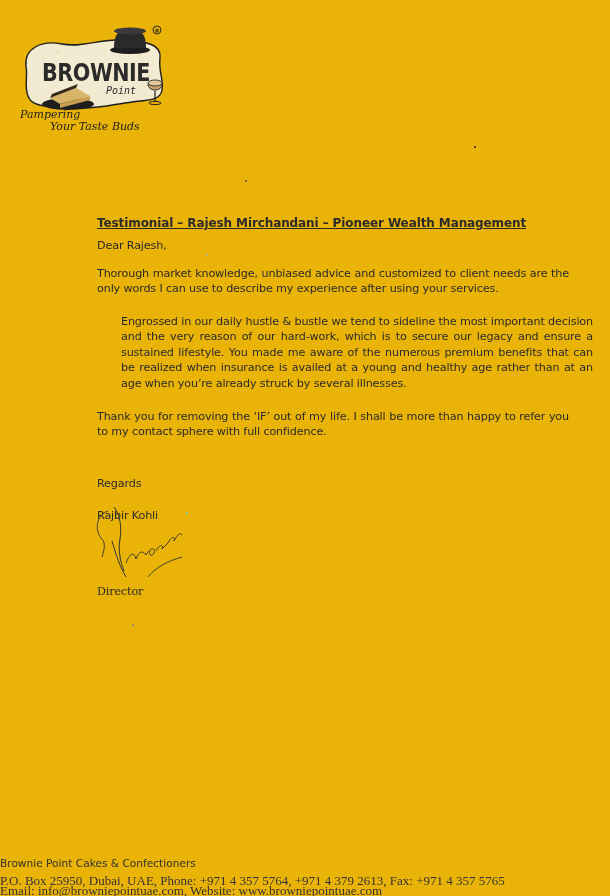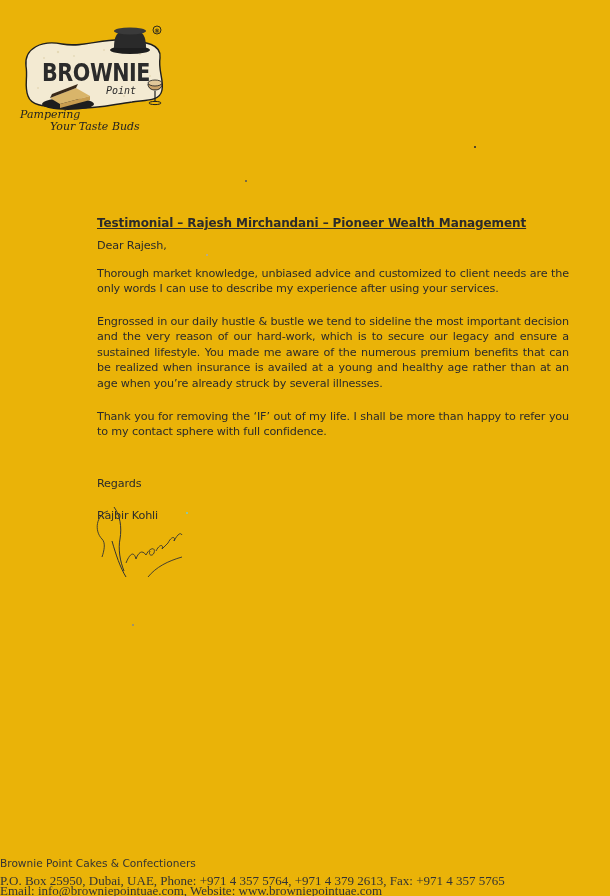--- a/index.html
+++ b/index.html
@@ -7,21 +7,21 @@
   .page { position: absolute; left: 0; top: 0; width: 610px; height: 896px; background: #eab308; }
 
   .logo { position: absolute; left: 14px; top: 18px; width: 160px; height: 115px; }
   .logo svg { display: block; }
 
   .body-text { position: absolute; left: 97px; width: 472px; font-family: "DejaVu Sans", sans-serif; font-size: 11.2px; line-height: 15.4px; color: #2b2b2b; letter-spacing: -0.15px; }
   .date { top: 158px; }
   .subject { top: 204px; font-weight: bold; text-decoration: underline; letter-spacing: -0.1px; font-size: 12px; margin-top: 12px; }
   .salutation { top: 238px; }
   .p1 { top: 266px; text-align: justify; }
-  .p2 { top: 314px; text-align: justify; }
+  .p2 { top: 314px; text-align: justify; margin-left: 24px; }
   .p3 { top: 409px; text-align: justify; }
   .regards { top: 476px; }
   .signer { top: 508px; }
   .title { top: 584px; font-family: "DejaVu Serif", serif; font-size: 11.2px; }
   .signature { position: absolute; left: 90px; top: 505px; width: 110px; height: 80px; pointer-events: none; }
 
   .footer { position: absolute; left: 0; width: 610px; text-align: left; }
   .footer-company { top: 857px; font-family: "DejaVu Sans", sans-serif; font-size: 10.6px; color: #333; }
   .footer-line { font-family: Liberation Serif, serif; font-size: 13px; color: #333; }
   .footer-line1 { top: 873px; }
@@ -95,20 +95,21 @@
     <path d="M18 6 C6 10 4 26 12 34 C16 38 14 46 12 52" fill="none" stroke="#333" stroke-width="0.9"></path>
     <path d="M22 36 C26 50 30 62 36 72" fill="none" stroke="#333" stroke-width="1"></path>
     <path d="M24 2 C30 10 32 22 30 34 C28 44 30 56 34 66" fill="none" stroke="#333" stroke-width="1"></path>
     <path d="M36 58 C40 48 44 46 46 54 C48 48 52 44 56 50" fill="none" stroke="#333" stroke-width="0.9"></path>
     <path d="M56 50 C60 42 66 42 64 48 C62 52 58 50 60 46" fill="none" stroke="#333" stroke-width="0.9"></path>
     <path d="M66 46 C70 38 74 40 72 44 L78 38" fill="none" stroke="#333" stroke-width="0.9"></path>
     <path d="M78 38 C82 30 86 32 84 36 C86 32 90 26 92 30" fill="none" stroke="#333" stroke-width="0.9"></path>
     <path d="M58 72 C66 62 78 56 92 52" fill="none" stroke="#333" stroke-width="0.9"></path>
   </svg>
 
+  <div class="body-text title">Director</div>
 
   <span class="speck" style="left:245px; top:180px;"></span>
   <span class="speck" style="left:474px; top:146px; background:#223;"></span>
   <span class="speck" style="left:132px; top:624px; background:#888;"></span>
   <span class="speck" style="left:186px; top:512px; background:#7cc;"></span>
   <span class="speck" style="left:206px; top:254px; background:#aaa;"></span>
 
   <div class="footer footer-company">Brownie Point Cakes &amp; Confectioners</div>
   <div class="footer footer-line footer-line1">P.O. Box 25950, Dubai, UAE, Phone: +971 4 357 5764, +971 4 379 2613,  Fax: +971 4 357 5765</div>
   <div class="footer footer-line footer-line2">Email: info@browniepointuae.com, Website: www.browniepointuae.com</div>

